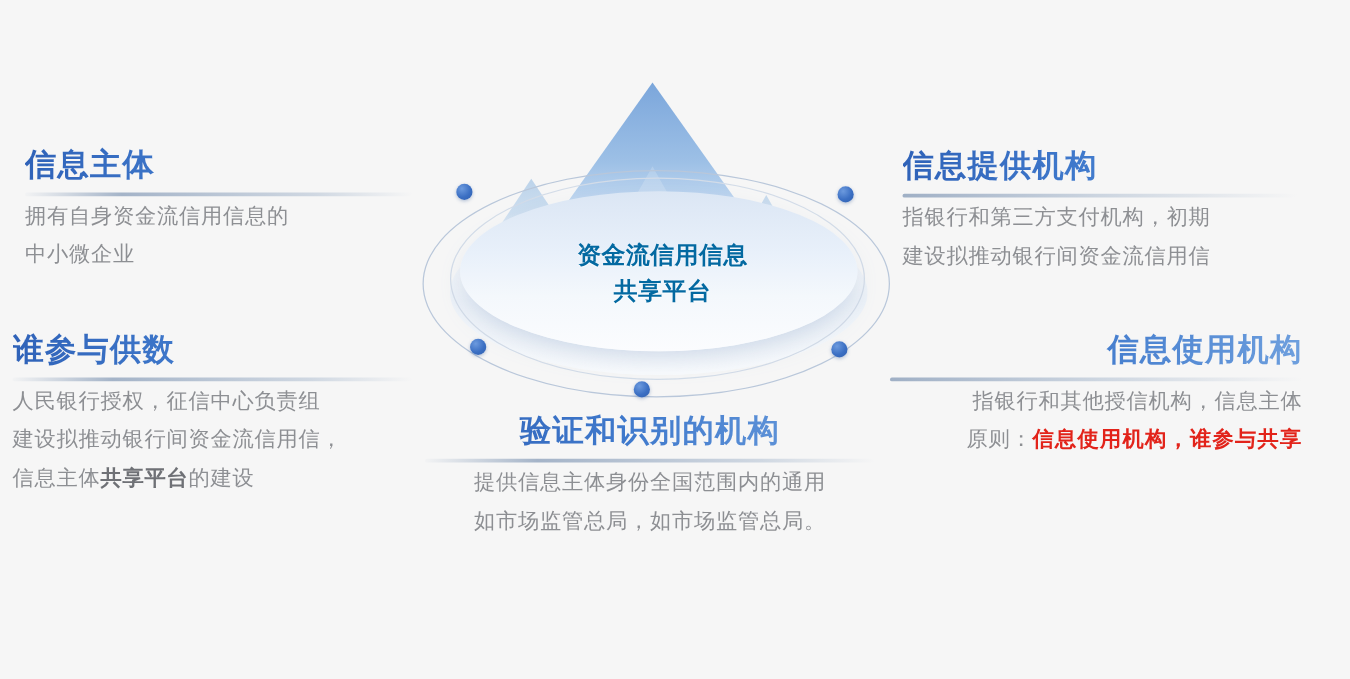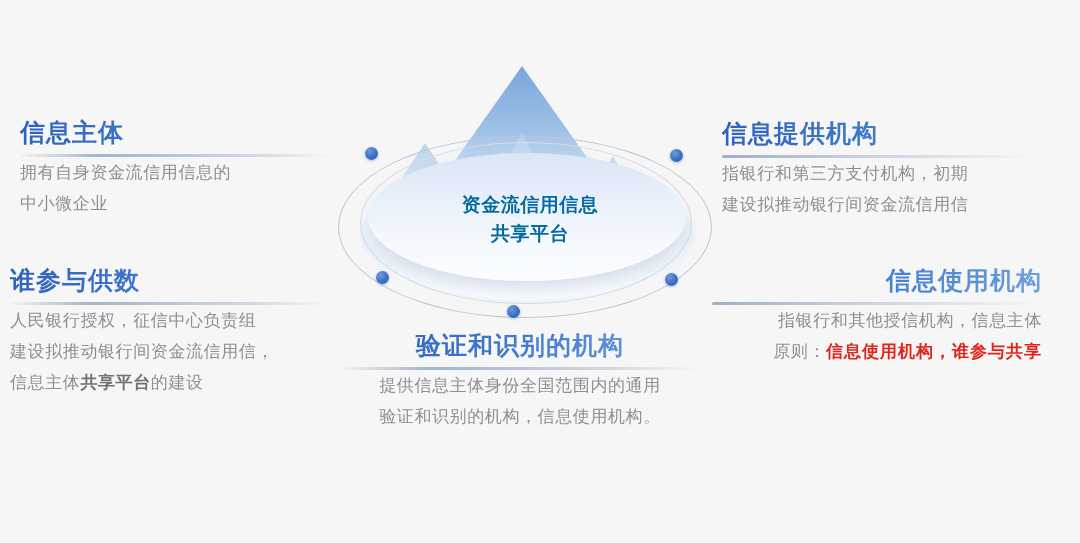--- a/index.html
+++ b/index.html
@@ -239,17 +239,17 @@
       <div>指银行和其他授信机构，信息主体</div>
       <div><span>原则：</span><span class="emph-red">信息使用机构，谁参与共享</span></div>
     </div>
   </div>
 
   <div id="block-identity" class="block align-center">
     <div class="block-heading">验证和识别的机构</div>
     <div class="heading-rule rule-ltr"></div>
     <div class="block-body">
       <div>提供信息主体身份全国范围内的通用</div>
-      <div>验证和识别的机构，信息使用机构。</div>
+      <div>如市场监管总局，如市场监管总局。</div>
     </div>
   </div>
 
 </div>
 
 </body></html>

